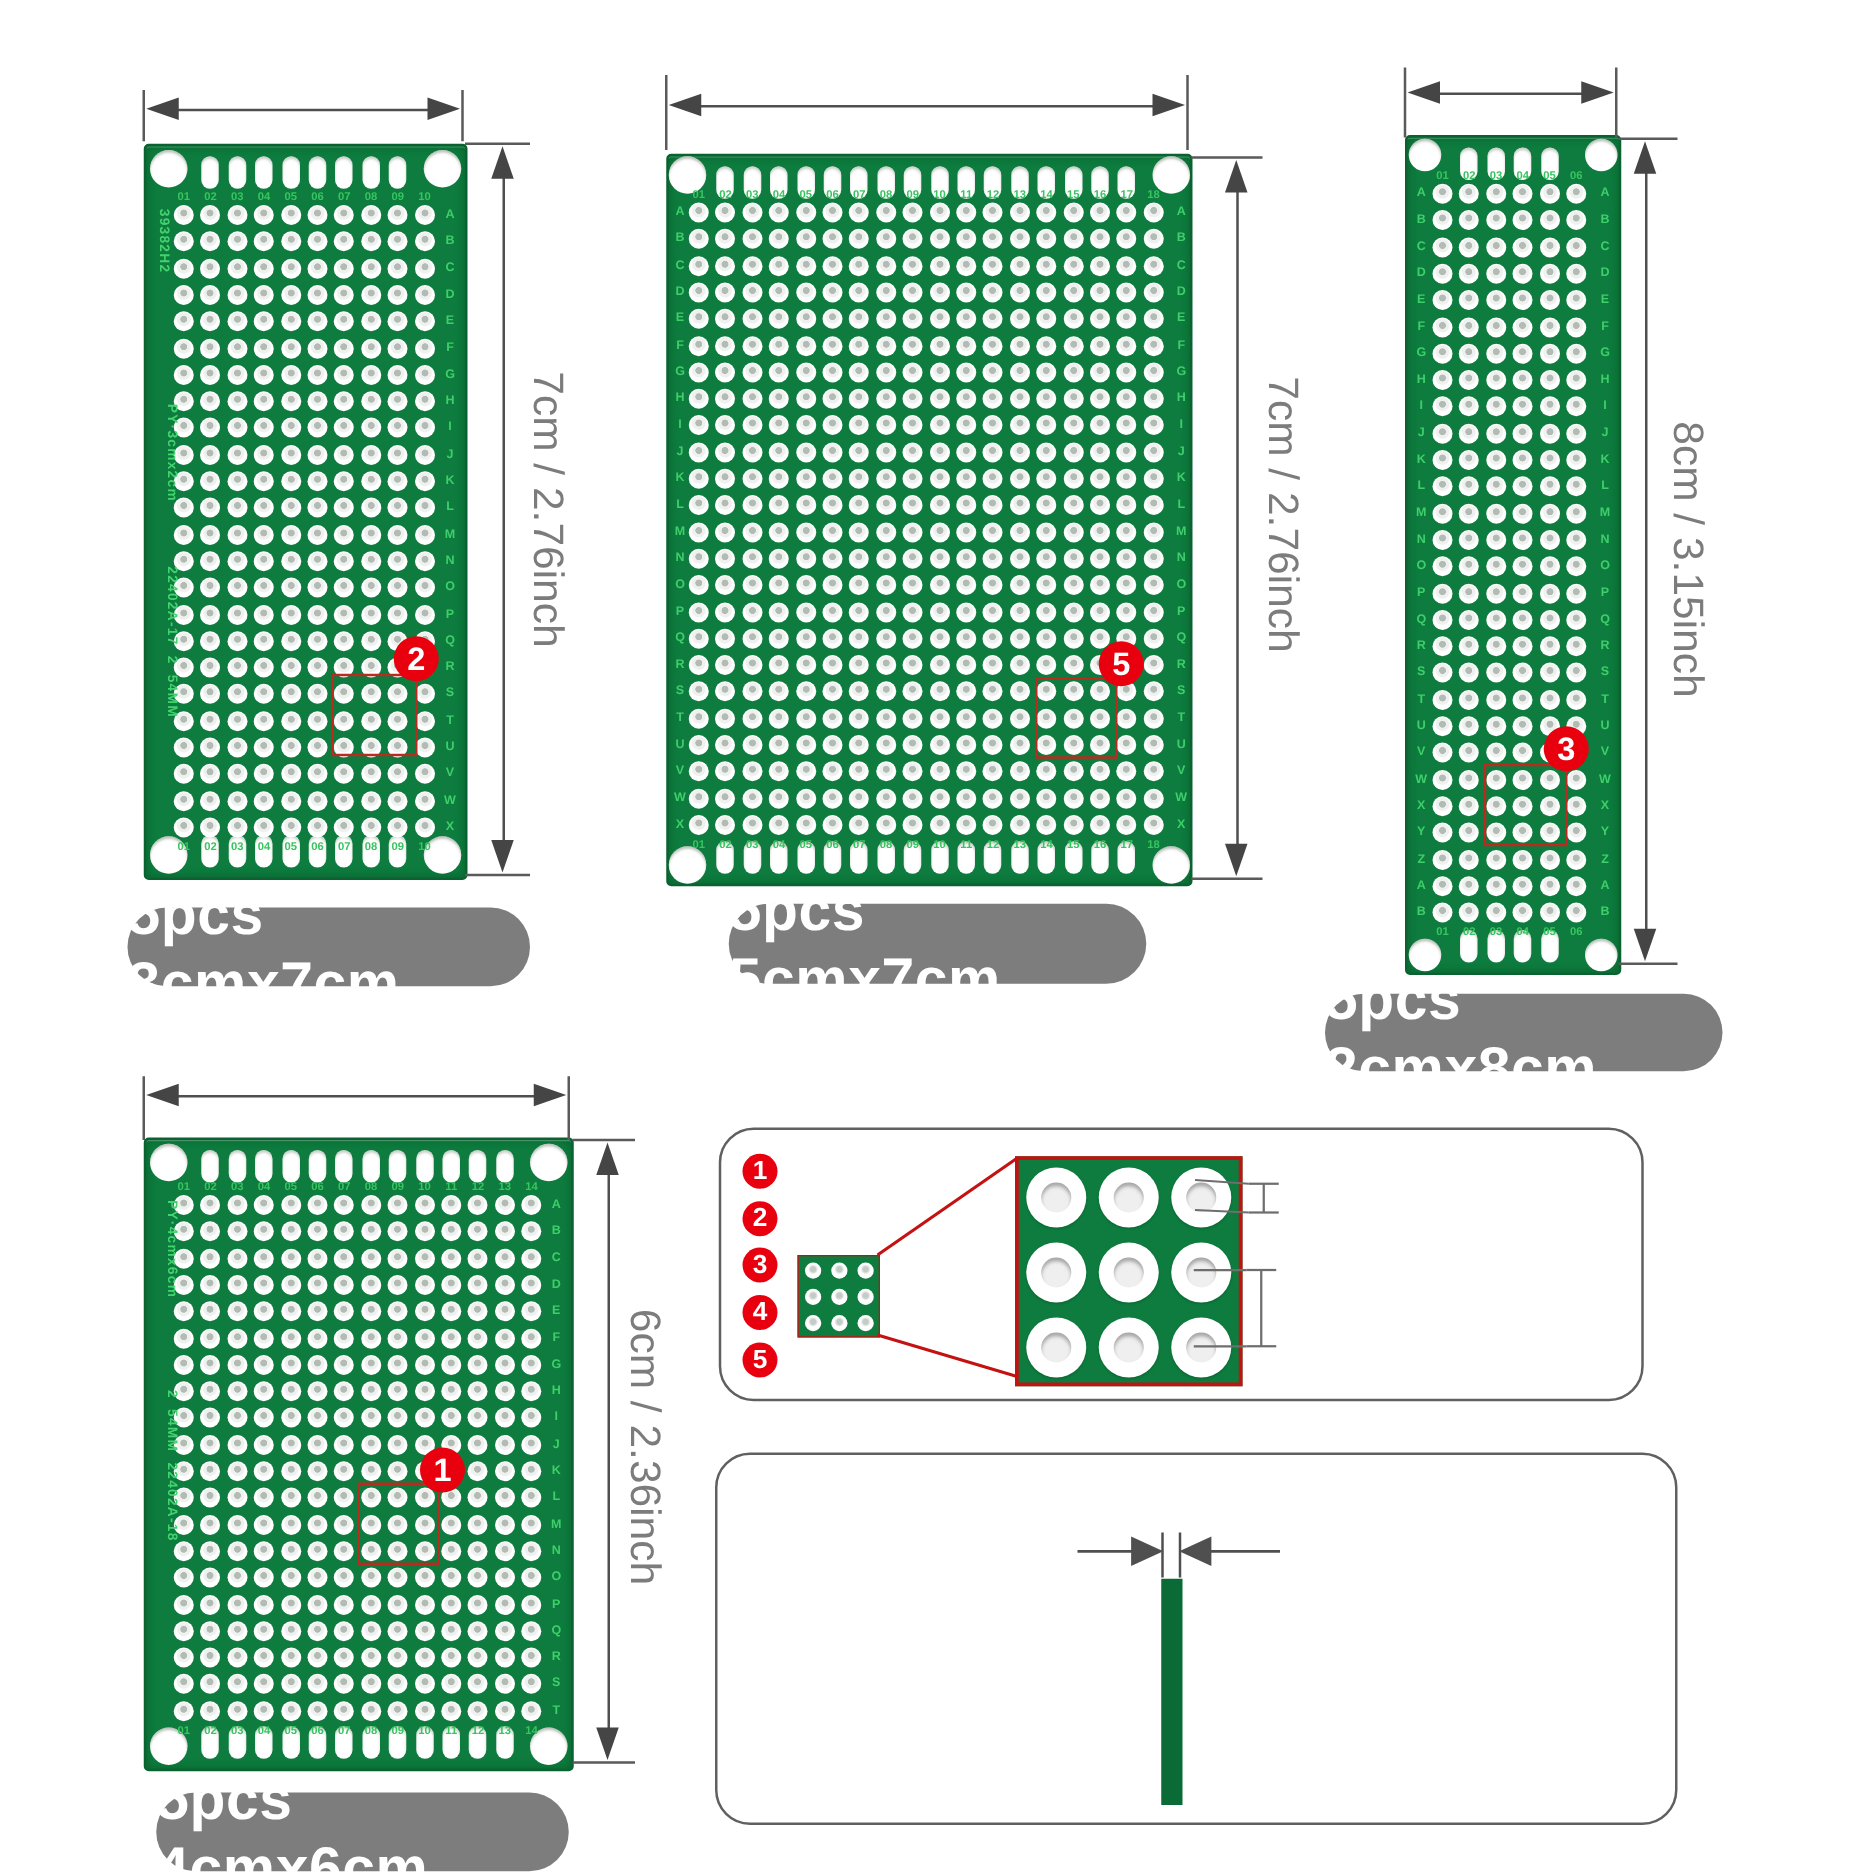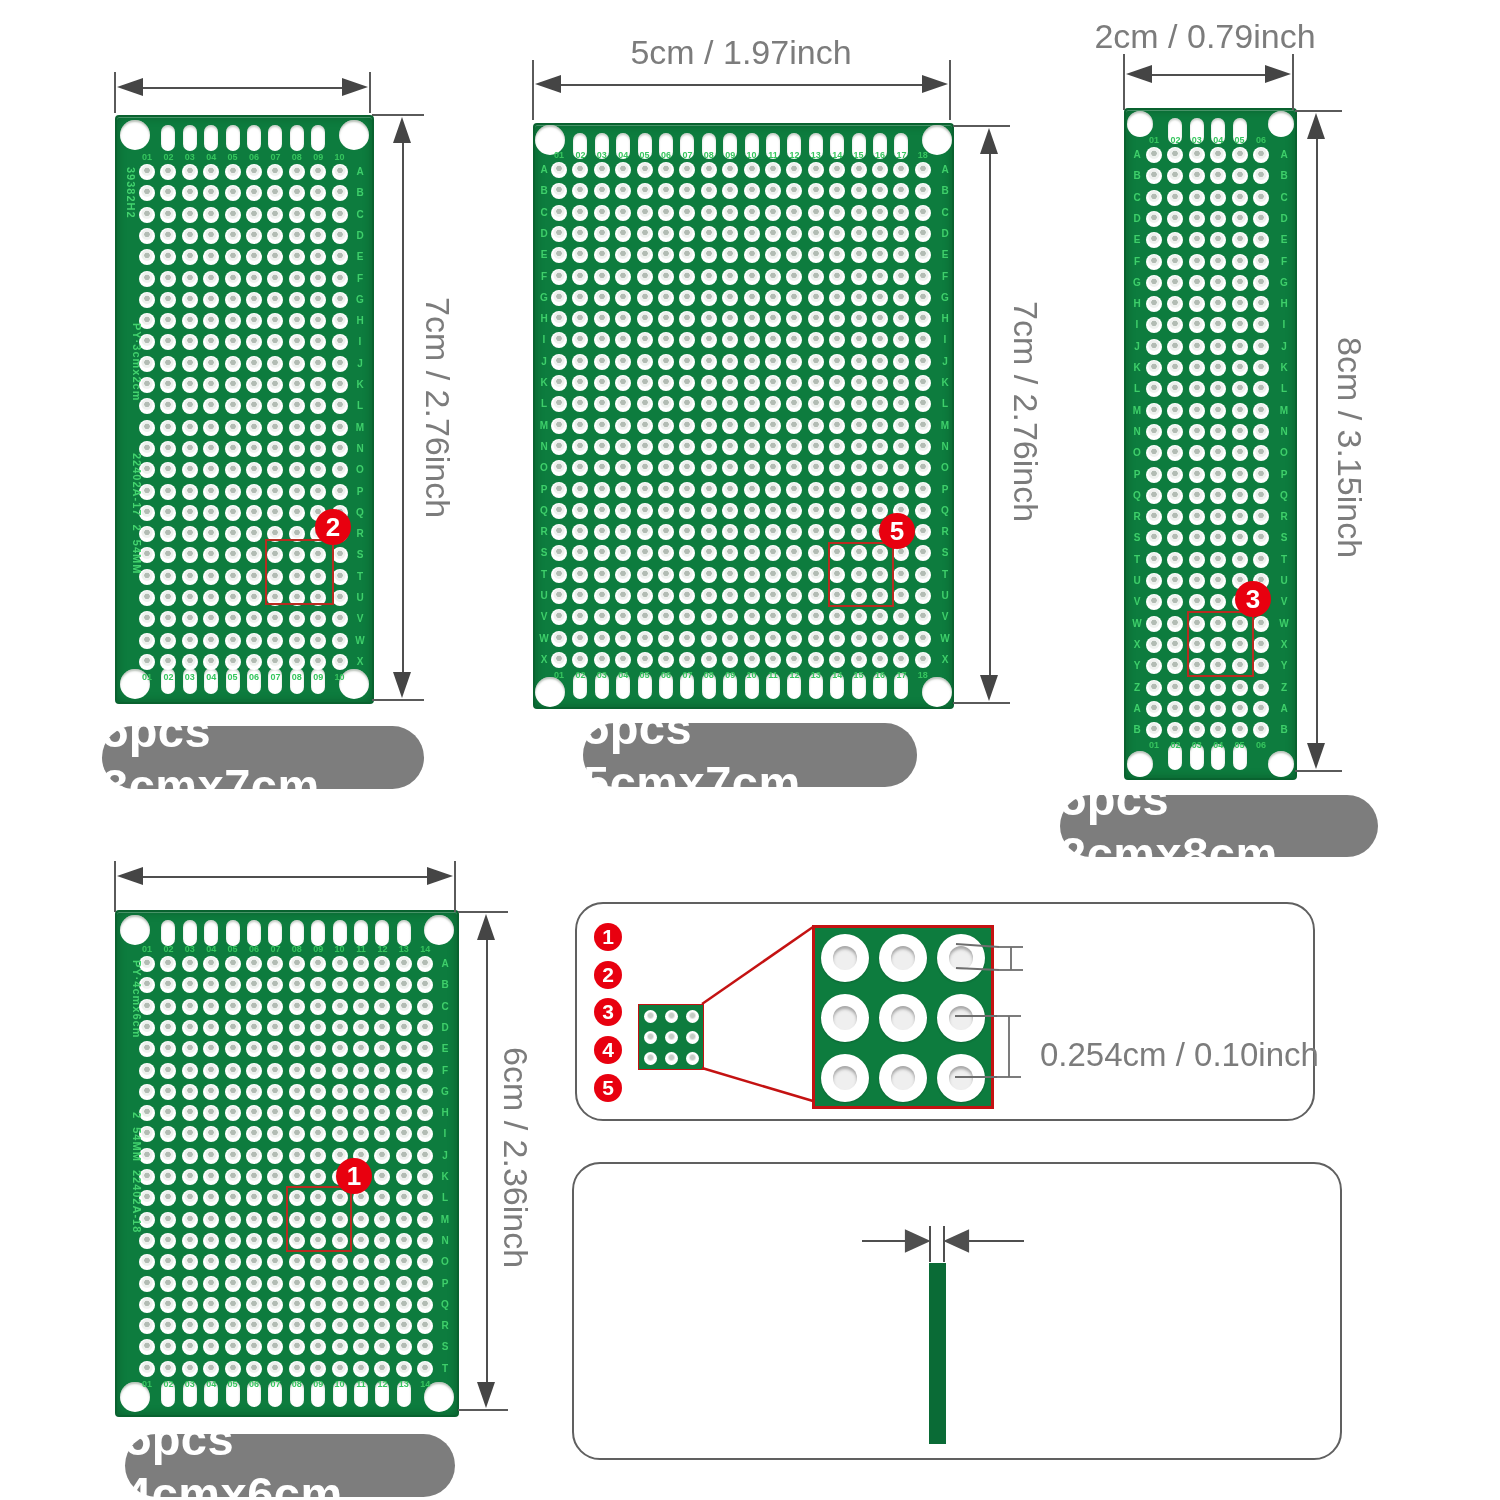--- a/index.html
+++ b/index.html
@@ -66,21 +66,20 @@
       <div class="bigh" style="left: 64px; top: 6px;"></div>
       <div class="bigh" style="left: 122px; top: 6px;"></div>
       <div class="bigh" style="left: 6px; top: 66px;"></div>
       <div class="bigh" style="left: 64px; top: 66px;"></div>
       <div class="bigh" style="left: 122px; top: 66px;"></div>
       <div class="bigh" style="left: 6px; top: 126px;"></div>
       <div class="bigh" style="left: 64px; top: 126px;"></div>
       <div class="bigh" style="left: 122px; top: 126px;"></div>
     </div>
 
-  <div class="mtext" style="left:1040px;top:1036px">0.254cm / 0.10inch</div>
 
   <div class="strip" style="left:929px;top:1263px;width:17px;height:181px"></div>
 
   <svg width="1500" height="1500" style="position:absolute;left:0;top:0;z-index:5;pointer-events:none">
     <g stroke="#c41212" stroke-width="2.5">
       <line x1="702" y1="1004" x2="813" y2="927"></line>
       <line x1="702" y1="1068" x2="813" y2="1101"></line>
     </g>
     <g stroke="#6e6e6e" stroke-width="1.8">
       <line x1="956" y1="944" x2="999" y2="947"></line>
@@ -982,21 +981,20 @@
       <div class="blet" style="left: 403px; top: 528.9px;">X</div>
     </div>
     <div class="rsquare" style="left: 828px; top: 542px; width: 62px; height: 61px;"></div>
     <div class="marker" style="left: 879px; top: 513px;">5</div>
     <div class="pill" style="left: 583px; top: 723px; width: 334px; height: 64px;">5pcs 5cmx7cm</div>
     <div class="tick" style="left: 532px; top: 60px; width: 2px; height: 60px;"></div>
     <div class="tick" style="left: 949px; top: 60px; width: 2px; height: 60px;"></div>
     <div class="dline" style="left: 555px; top: 84px; width: 373px; height: 2px;"></div>
     <div class="arr arr-l" style="left: 535px; top: 75px;"></div>
     <div class="arr arr-r" style="left: 922px; top: 75px;"></div>
-    <div class="dimtext" style="left: 571px; top: 32px; width: 340px;">5cm / 1.97inch</div>
     <div class="tick" style="left: 953px; top: 125px; width: 57px; height: 2px;"></div>
     <div class="tick" style="left: 953px; top: 702px; width: 57px; height: 2px;"></div>
     <div class="dline" style="left: 989px; top: 148px; width: 2px; height: 533px;"></div>
     <div class="arr arr-u" style="left: 980px; top: 128px;"></div>
     <div class="arr arr-d" style="left: 980px; top: 675px;"></div>
     <div class="dimtext dimtext-v" style="left: 1004px; top: 242px;">7cm / 2.76inch</div>
     <div class="board" style="left: 1124px; top: 108px; width: 169px; height: 668px;">
       <div class="chole" style="left: 1px; top: 1px; width: 26px; height: 26px;"></div>
       <div class="chole" style="left: 142px; top: 1px; width: 26px; height: 26px;"></div>
       <div class="chole" style="left: 1px; top: 641px; width: 26px; height: 26px;"></div>
@@ -1247,21 +1245,20 @@
       <div class="blet" style="left: 151px; top: 614.1px;">B</div>
     </div>
     <div class="rsquare" style="left: 1187px; top: 611px; width: 63px; height: 62px;"></div>
     <div class="marker" style="left: 1235px; top: 581px;">3</div>
     <div class="pill" style="left: 1060px; top: 795px; width: 318px; height: 62px;">5pcs 2cmx8cm</div>
     <div class="tick" style="left: 1123px; top: 54px; width: 2px; height: 56px;"></div>
     <div class="tick" style="left: 1292px; top: 54px; width: 2px; height: 56px;"></div>
     <div class="dline" style="left: 1146px; top: 74px; width: 125px; height: 2px;"></div>
     <div class="arr arr-l" style="left: 1126px; top: 65px;"></div>
     <div class="arr arr-r" style="left: 1265px; top: 65px;"></div>
-    <div class="dimtext" style="left: 1035px; top: 16px; width: 340px;">2cm / 0.79inch</div>
     <div class="tick" style="left: 1295px; top: 110px; width: 47px; height: 2px;"></div>
     <div class="tick" style="left: 1295px; top: 770px; width: 47px; height: 2px;"></div>
     <div class="dline" style="left: 1316px; top: 133px; width: 2px; height: 616px;"></div>
     <div class="arr arr-u" style="left: 1307px; top: 113px;"></div>
     <div class="arr arr-d" style="left: 1307px; top: 743px;"></div>
     <div class="dimtext dimtext-v" style="left: 1328px; top: 278px;">8cm / 3.15inch</div>
     <div class="board" style="left: 115px; top: 910px; width: 340px; height: 503px;">
       <div class="chole" style="left: 3px; top: 3px; width: 30px; height: 30px;"></div>
       <div class="chole" style="left: 307px; top: 3px; width: 30px; height: 30px;"></div>
       <div class="chole" style="left: 3px; top: 470px; width: 30px; height: 30px;"></div>

